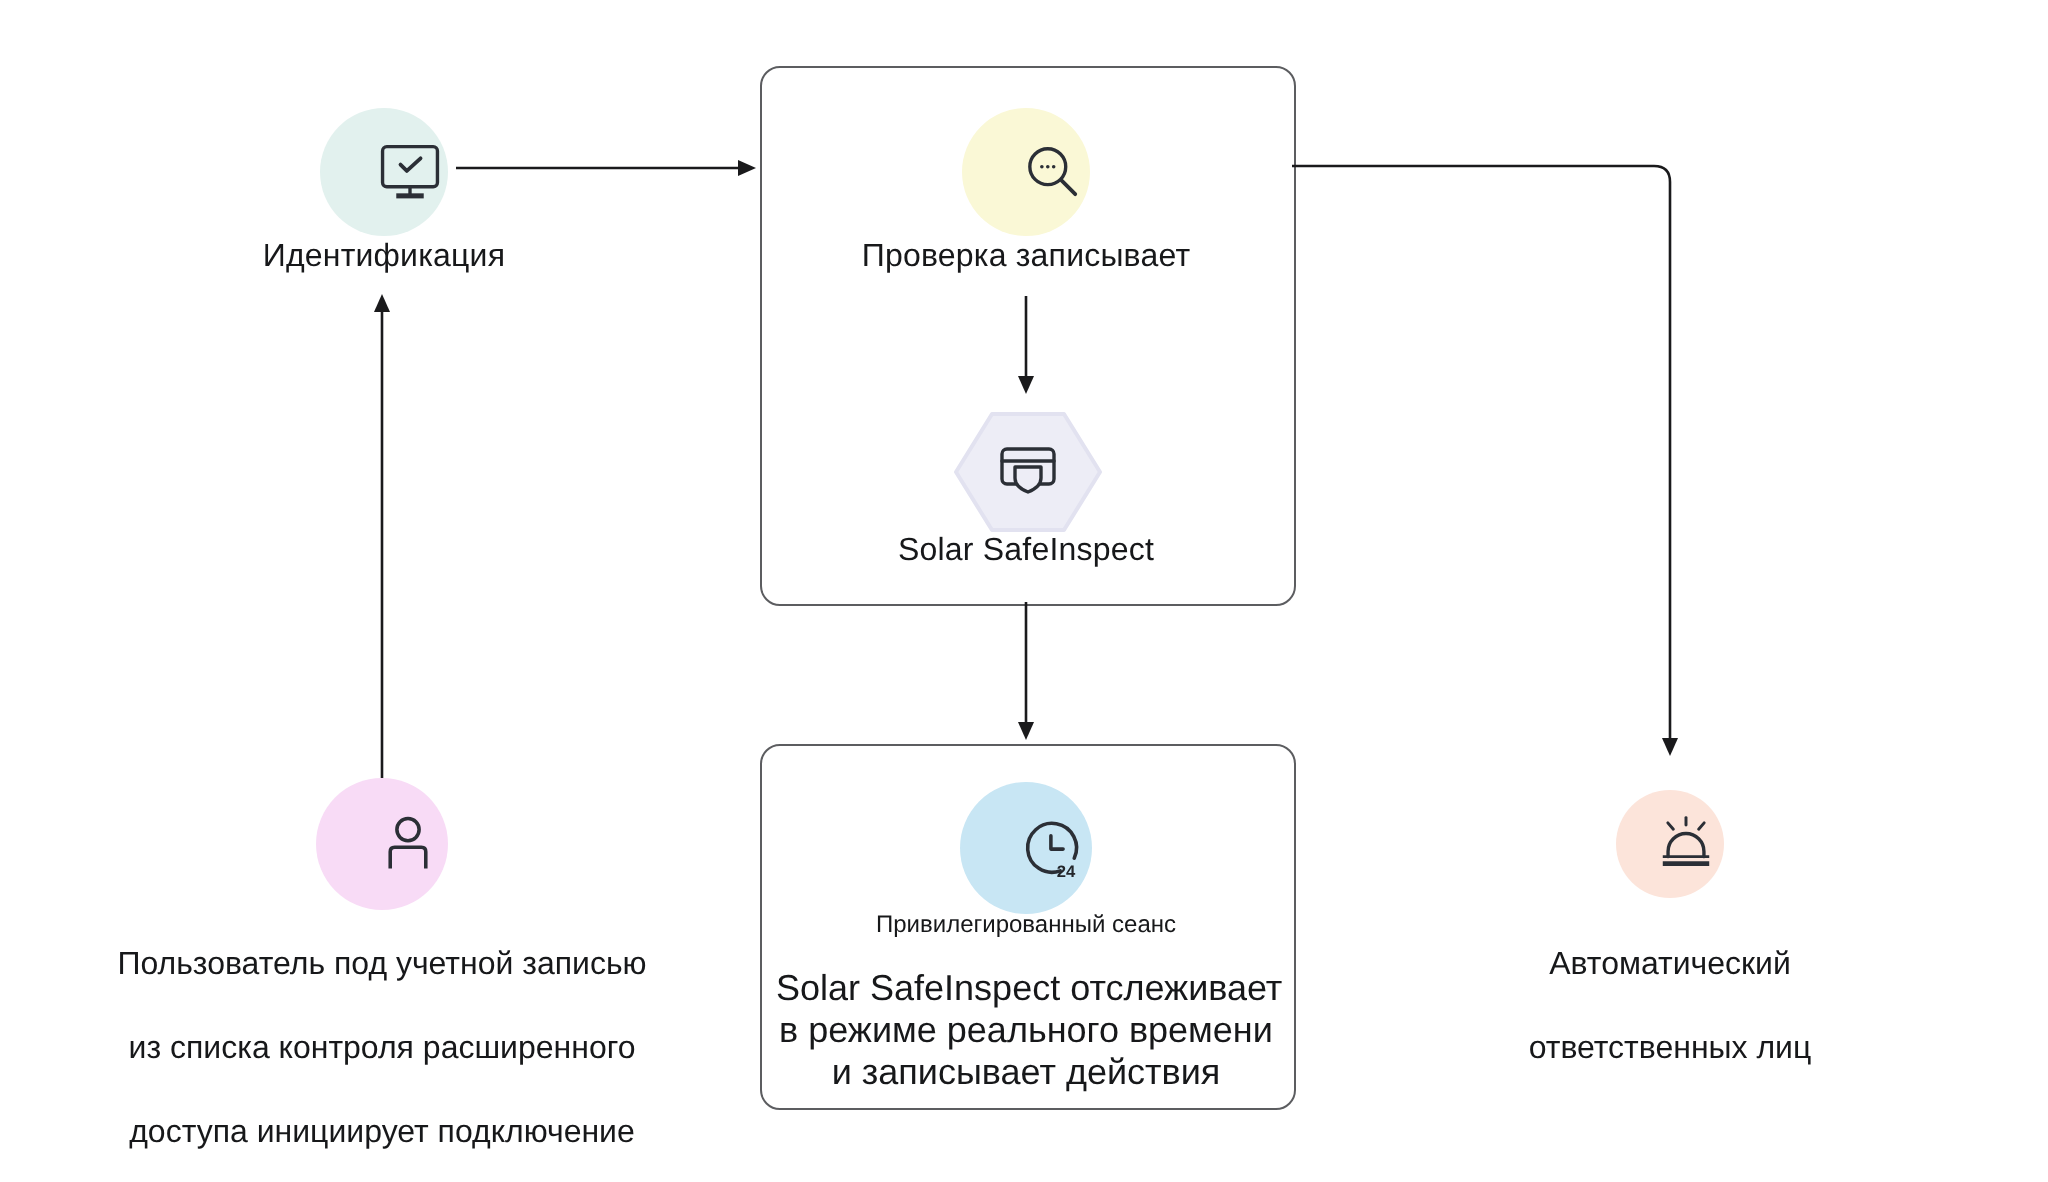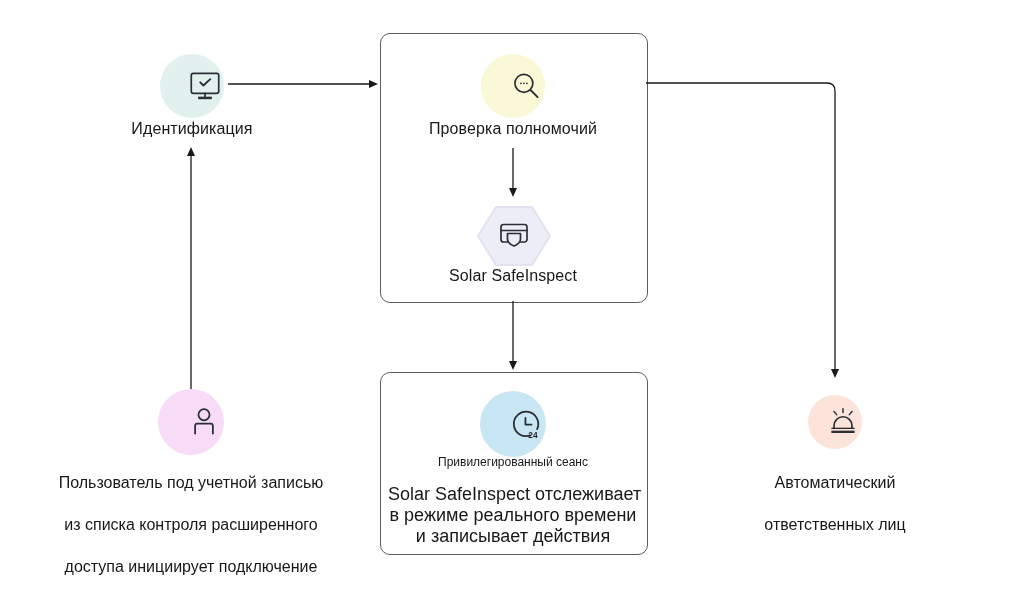--- a/index.html
+++ b/index.html
@@ -84,21 +84,21 @@
 
   <div class="circle c-check" style="left:481px;top:54px;width:64px;height:64px;">
     <svg width="38" height="38" viewBox="-18 -18 36 36">
       <circle class="icon-stroke" cx="-2" cy="-2.5" r="8.5"></circle>
       <path class="icon-stroke" style="stroke-width:1.8" d="M 4.5 4 L 11 10.5"></path>
       <circle cx="-4.8" cy="-2.5" r="0.85" fill="#2b2f36"></circle>
       <circle cx="-2" cy="-2.5" r="0.85" fill="#2b2f36"></circle>
       <circle cx="0.8" cy="-2.5" r="0.85" fill="#2b2f36"></circle>
     </svg>
   </div>
-  <div class="node-label" style="left:413px;top:120px;width:200px;">Проверка полномочий</div>
+  <div class="node-label" style="left:413px;top:120px;width:200px;">Проверка записывает</div>
 
   <div class="hexwrap" style="left:477px;top:204px;">
     <svg width="74" height="64" viewBox="0 0 74 64">
       <polygon points="1,32 19,3 55,3 73,32 55,61 19,61" fill="#ededf6" stroke="#e2e2f0" stroke-width="2" stroke-linejoin="round"></polygon>
       <g transform="translate(37,31)">
         <rect class="icon-stroke" style="stroke-width:1.7" x="-13" y="-10.5" width="26" height="17.5" rx="2.5"></rect>
         <path class="icon-stroke" style="stroke-width:1.7" d="M -13 -4.5 L 13 -4.5"></path>
         <path d="M -6.5 -1.5 L 6.5 -1.5 L 6.5 4 Q 6.5 8.5 0 11 Q -6.5 8.5 -6.5 4 Z" fill="#ededf6" stroke="#2b2f36" stroke-width="1.7" stroke-linejoin="round"></path>
       </g>
     </svg>

